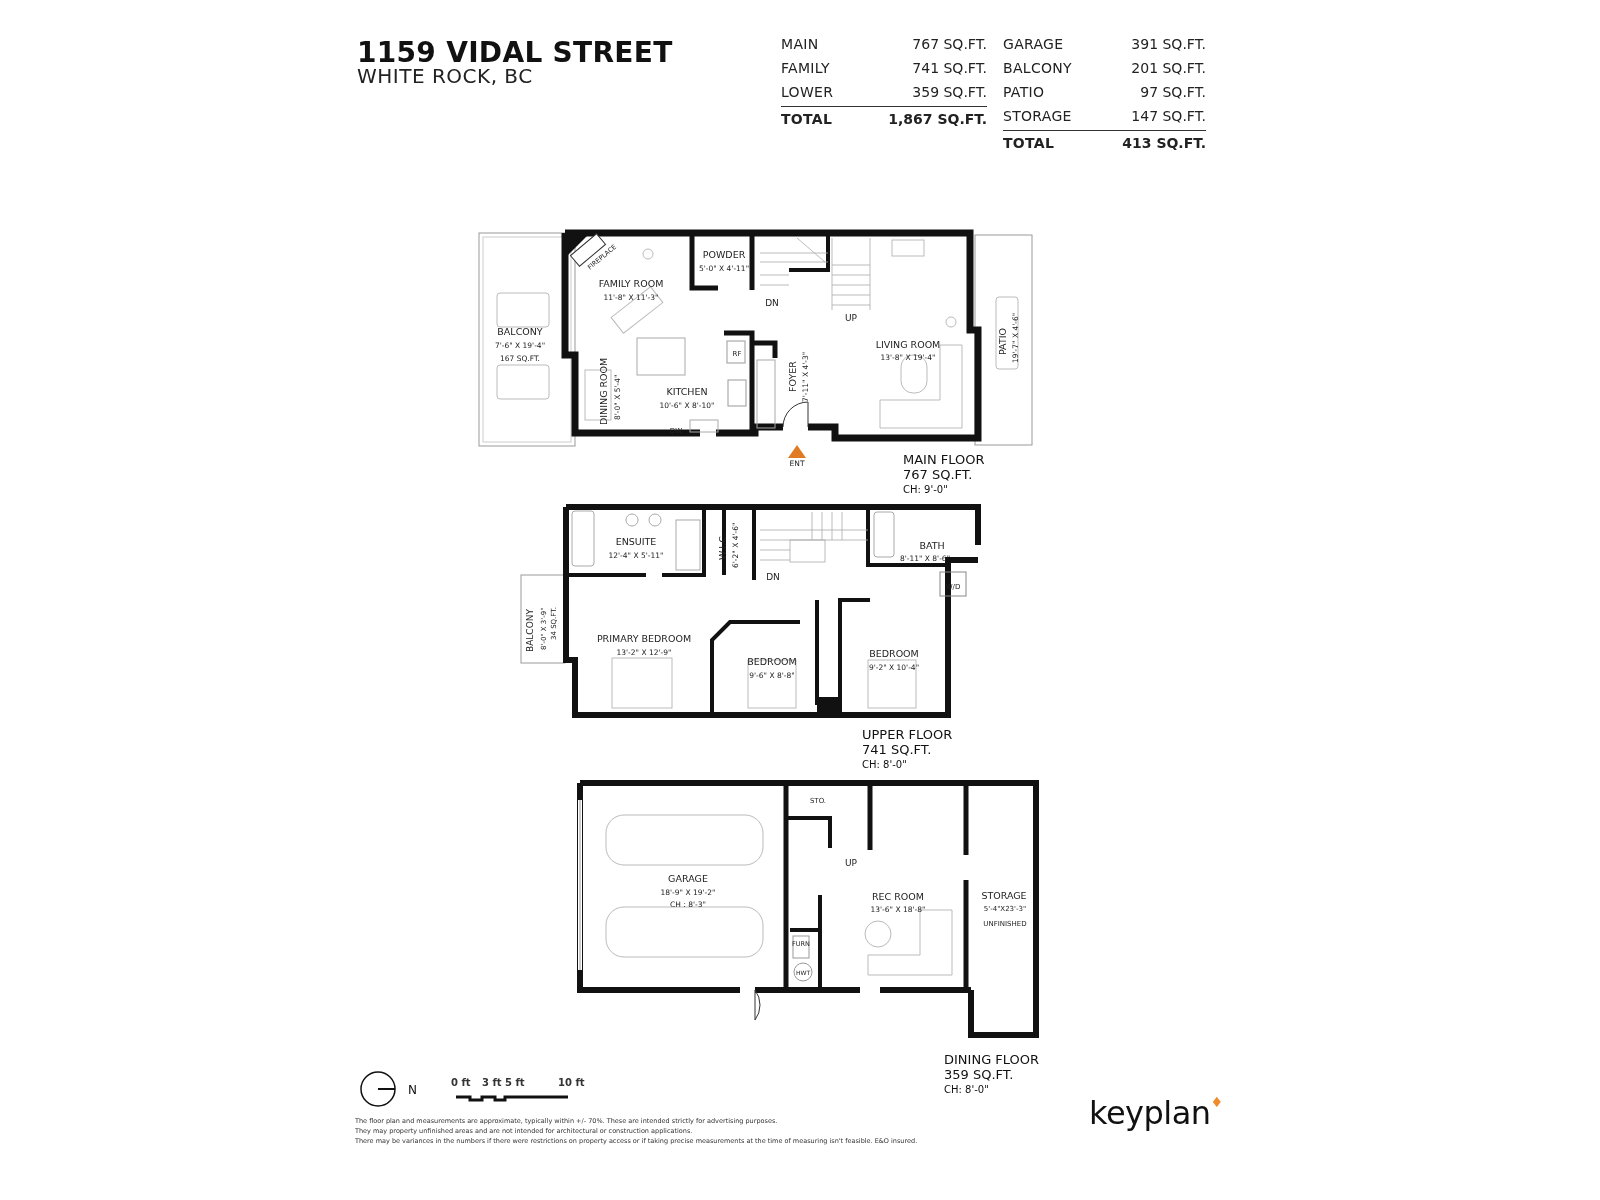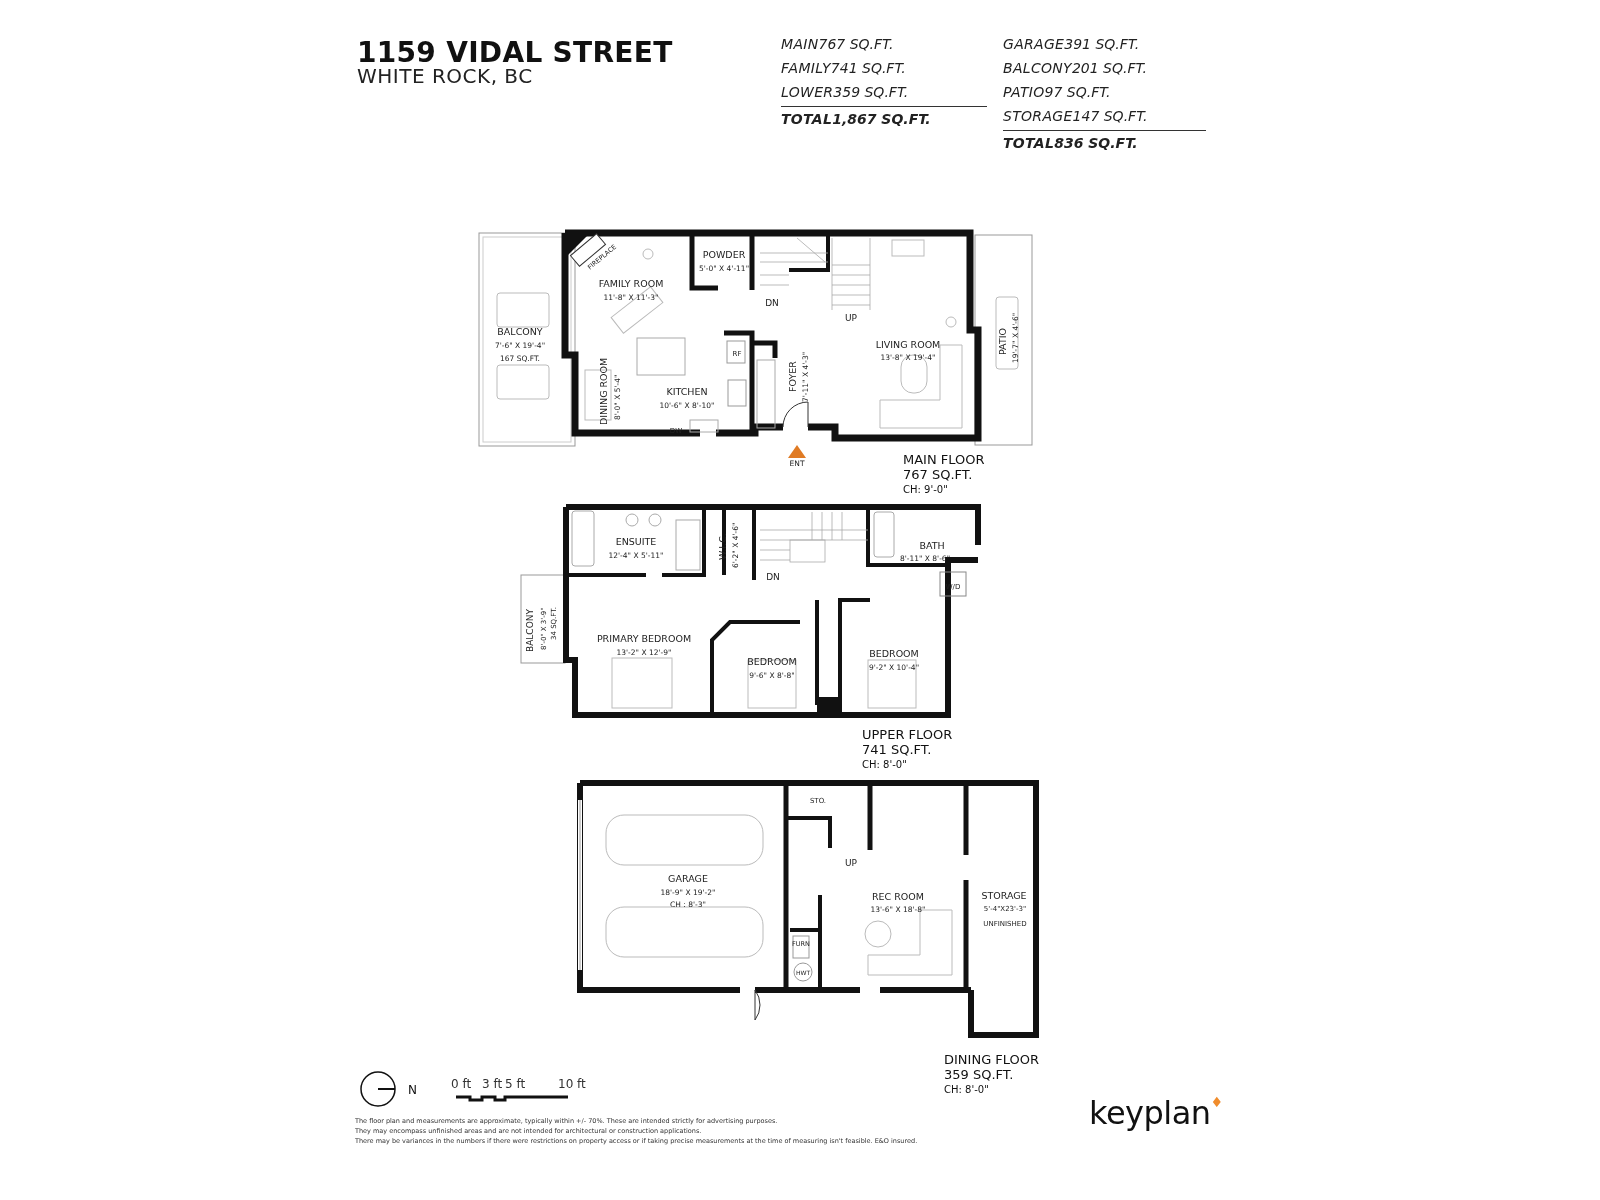--- a/index.html
+++ b/index.html
@@ -2,33 +2,33 @@
 <html><head>
 <meta charset="utf-8">
 <style>
   html, body { margin:0; padding:0; background:#ffffff; }
   body { width:1600px; height:1200px; position:relative; overflow:hidden;
          font-family:"DejaVu Sans", sans-serif; color:#111; }
   .abs { position:absolute; }
   .title { left:357px; top:28px; font-size:28px; font-weight:bold; letter-spacing:0.3px; color:#111;margin-top:8px; }
   .subtitle { left:357px; top:64px; font-size:20px; color:#222; letter-spacing:0.5px; }
   .area-table { position:absolute; font-size:14px; color:#222; }
-  .area-row { display:flex; height:24px; line-height:24px;font-style:italic; }
+  .area-row { display:flex; justify-content:space-between; height:24px; line-height:24px; }
   .area-row.total { font-weight:bold; border-top:1.5px solid #333; margin-top:2px; }
   .area-row .lbl { letter-spacing:0.3px; }
   .t1 { left:781px; top:32px; width:206px; }
   .t2 { left:1003px; top:32px; width:203px; }
   svg text { font-family:"DejaVu Sans", sans-serif; fill:#222; }
   .floor-label { position:absolute; font-size:13px; line-height:15px; color:#111; }
   .floor-label .ch { font-size:10px; }
   .disclaimer { left:355px; top:1116px; font-size:6.5px; line-height:10px; color:#333; width:600px; }
   .logo { left:1083px; top:1094px; font-size:32px; color:#111; letter-spacing:-0.5px;margin-left:6px; }
   .logo .dot { color:#f08c2c; font-size:14px; vertical-align:top; }
   .compass-n { left:408px; top:1083px; font-size:12px; }
-  .scale-lbl { font-size:12px; color:#333; }
+  .scale-lbl { font-size:10px; color:#333;font-weight:bold; }
 </style>
 </head>
 <body>
 
 <div class="abs title">1159 VIDAL STREET</div>
 <div class="abs subtitle">WHITE ROCK, BC</div>
 
 <div class="area-table t1">
   <div class="area-row">
     <span class="lbl">MAIN</span>
@@ -60,21 +60,21 @@
   <div class="area-row">
     <span class="lbl">PATIO</span>
     <span>97 SQ.FT.</span>
   </div>
   <div class="area-row">
     <span class="lbl">STORAGE</span>
     <span>147 SQ.FT.</span>
   </div>
   <div class="area-row total">
     <span class="lbl">TOTAL</span>
-    <span>836 SQ.FT.</span>
+    <span>413 SQ.FT.</span>
   </div>
 </div>
 
 <svg class="abs" style="left:0;top:0" width="1600" height="1200">
 
   <g>
 
     <rect x="479" y="233" width="96" height="213" fill="none" stroke="#999" stroke-width="1"></rect>
     <rect x="483" y="237" width="88" height="205" fill="none" stroke="#ccc" stroke-width="1"></rect>
 
@@ -260,19 +260,19 @@
 </div>
 
 <div class="abs compass-n">N</div>
 <div class="abs scale-lbl" style="left:451px;top:1077px">0 ft</div>
 <div class="abs scale-lbl" style="left:482px;top:1077px">3 ft</div>
 <div class="abs scale-lbl" style="left:505px;top:1077px">5 ft</div>
 <div class="abs scale-lbl" style="left:558px;top:1077px">10 ft</div>
 
 <div class="abs disclaimer">
   <div>The floor plan and measurements are approximate, typically within +/- 70%. These are intended strictly for advertising purposes.</div>
-  <div>They may encompass unfinished areas and are not intended for architectural or construction applications.</div>
+  <div>They may property unfinished areas and are not intended for architectural or construction applications.</div>
   <div>There may be variances in the numbers if there were restrictions on property access or if taking precise measurements at the time of measuring isn't feasible. E&amp;O insured.</div>
 </div>
 
 <div class="abs logo">
   <span>keyplan</span><span class="dot">♦</span>
 </div>
 
 </body></html>

